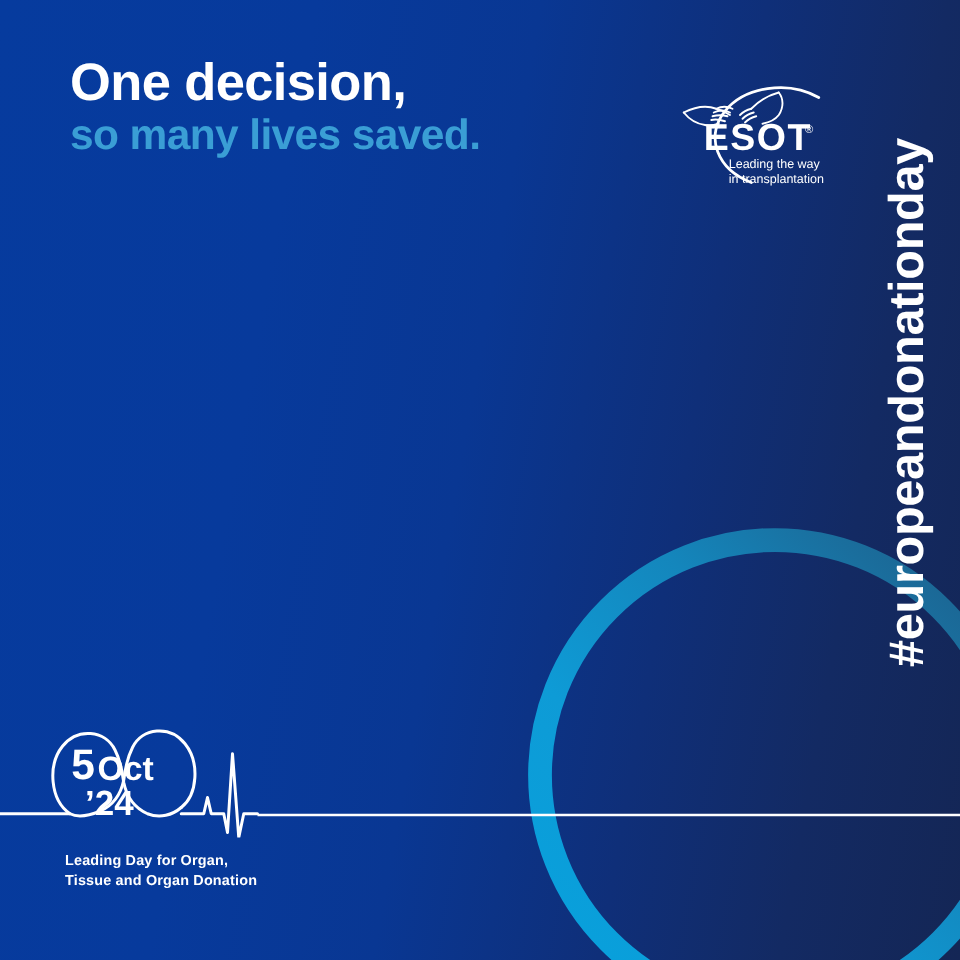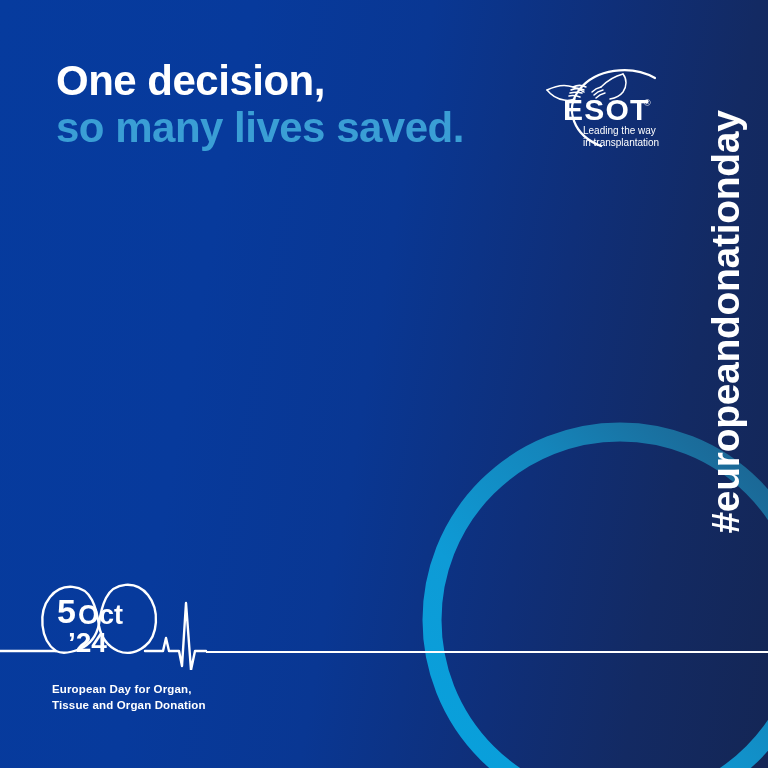--- a/index.html
+++ b/index.html
@@ -28,33 +28,33 @@
     position: absolute;
     inset: 0;
     width: 768px;
     height: 768px;
   }
 
   
   #headline {
     position: absolute;
     left: 56px;
-    top: 58px;
+    top: 43px;
     line-height: 1.08;
     letter-spacing: -0.5px;
   }
   #headline .line1 {
     display: block;
     font-size: 42px;
     font-weight: 700;
     color: #ffffff;
   }
   #headline .line2 {
     display: block;
-    font-size: 42px;
+    font-size: 34px;
     font-weight: 700;
     color: #3a9ed5;
     margin-top: 2px;
   }
 
   
   #esot-logo {
     position: absolute;
     left: 527px;
     top: 48px;
@@ -195,17 +195,17 @@
 
       <text x="57" y="83" font-family="Liberation Sans, sans-serif" font-size="34" font-weight="700" fill="#ffffff">5</text>
       <text x="78" y="84" font-family="Liberation Sans, sans-serif" font-size="27" font-weight="700" fill="#ffffff">Oct</text>
       <text x="68" y="112" font-family="Liberation Sans, sans-serif" font-size="28" font-weight="700" fill="#ffffff">’24</text>
 
       <polyline points="145,111 160,111 163,111 166,98 169,111 176,111 179,111 182,126 186,63 191,130 195,111 206,111" fill="none" stroke="#ffffff" stroke-width="2.4" stroke-linejoin="round" stroke-linecap="round"></polyline>
     </svg>
   </div>
 
   <div id="eod-caption">
-    <span>European Day for Organ,</span>
+    <span>Leading Day for Organ,</span>
     <span>Tissue and Organ Donation</span>
   </div>
 
 </div>
 
 </body></html>

